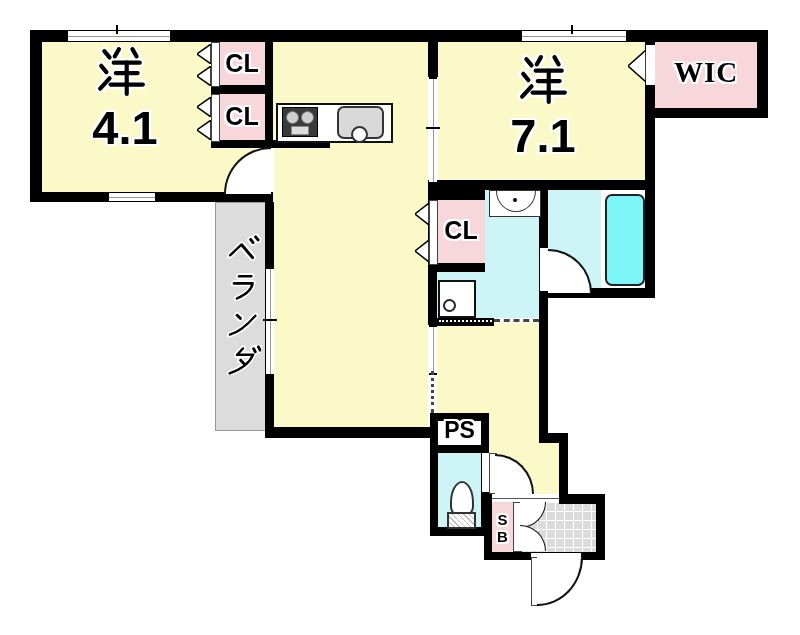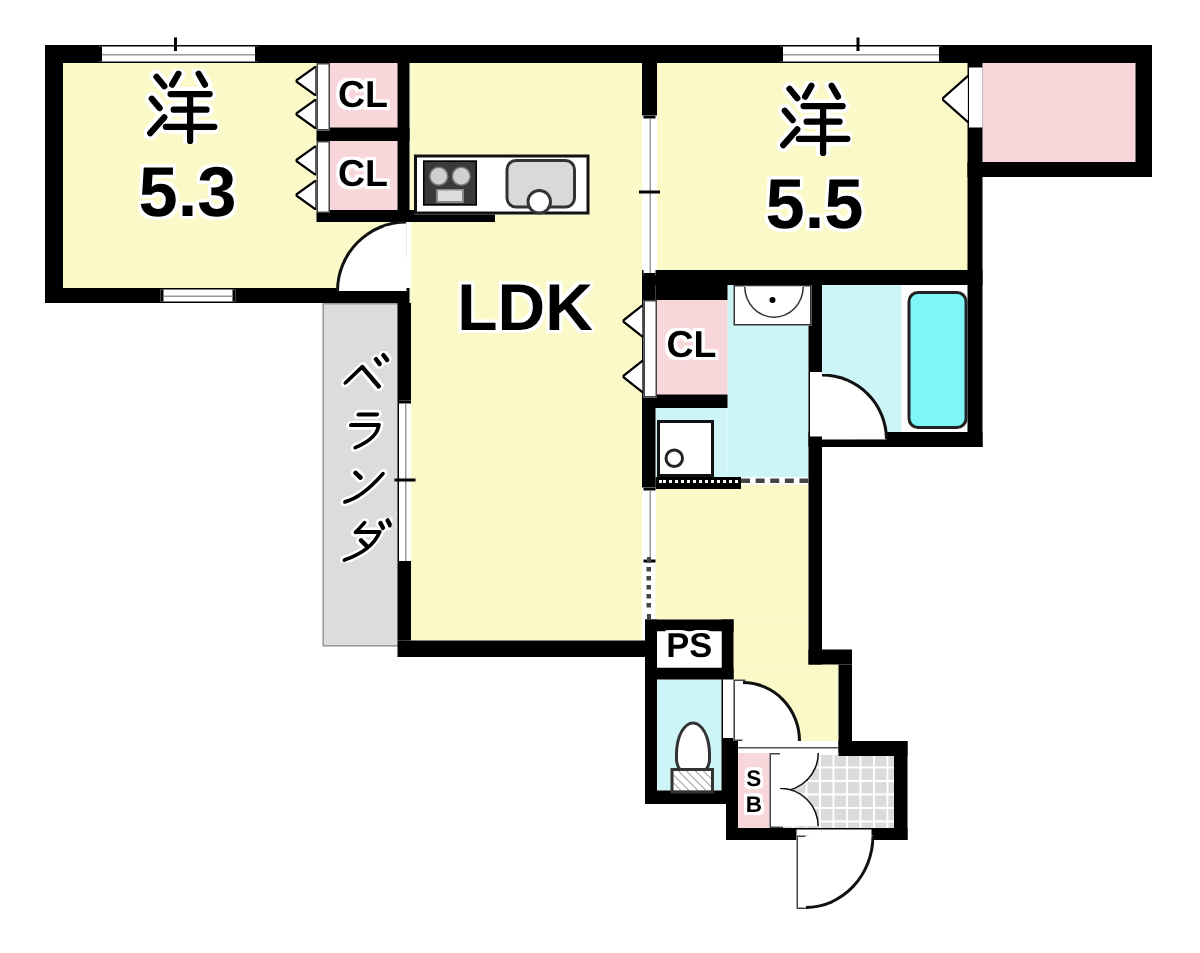--- a/index.html
+++ b/index.html
@@ -234,33 +234,33 @@
   <div class="ttank" style="left:447px;top:512px;width:25px;height:13px;"></div>
   <div class="abs" style="left:492px;top:498px;width:67px;height:1px;background:#555;"></div>
 
   <div class="abs" style="left:96px;top:46px;">
     <svg class="glyph" width="50" height="50" viewBox="0 0 48 48">
         <use href="#g-yo" class="halo"></use>
         <use href="#g-yo" class="ink"></use>
       </svg>
     <span class="ghost">洋</span>
   </div>
-  <div class="lbl" style="left:75px;top:100px;width:100px;font-size:47px;">5.3</div>
+  <div class="lbl" style="left:75px;top:100px;width:100px;font-size:47px;">4.1</div>
 
   <div class="abs" style="left:518px;top:54px;">
     <svg class="glyph" width="50" height="50" viewBox="0 0 48 48">
         <use href="#g-yo" class="halo"></use>
         <use href="#g-yo" class="ink"></use>
       </svg>
     <span class="ghost">洋</span>
   </div>
-  <div class="lbl" style="left:493px;top:108px;width:100px;font-size:47px;">5.5</div>
-
-  <div class="lbl" style="left:285px;top:181px;width:130px;font-size:44px;">LDK</div>
-
+  <div class="lbl" style="left:493px;top:108px;width:100px;font-size:47px;">7.1</div>
+
+
+  <div class="lbl serif" style="left:655px;top:56px;width:102px;font-size:29px;letter-spacing:1px;">WIC</div>
   <div class="lbl" style="left:219px;top:49px;width:46px;font-size:25px;">CL</div>
   <div class="lbl" style="left:219px;top:102px;width:46px;font-size:25px;">CL</div>
   <div class="lbl" style="left:437px;top:216px;width:48px;font-size:25px;">CL</div>
   <div class="lbl" style="left:438px;top:417px;width:43px;font-size:23px;">PS</div>
   <div class="lbl vtxt" style="left:494px;top:506px;height:44px;font-size:15px;line-height:17px;">SB</div>
 
   <div class="kcol" style="left:229px;top:234px;width:30px;">
     <svg class="glyph kglyph" width="30" height="30" viewBox="0 0 34 32">
         <use href="#g-be" class="halo"></use>
         <use href="#g-be" class="ink"></use>

